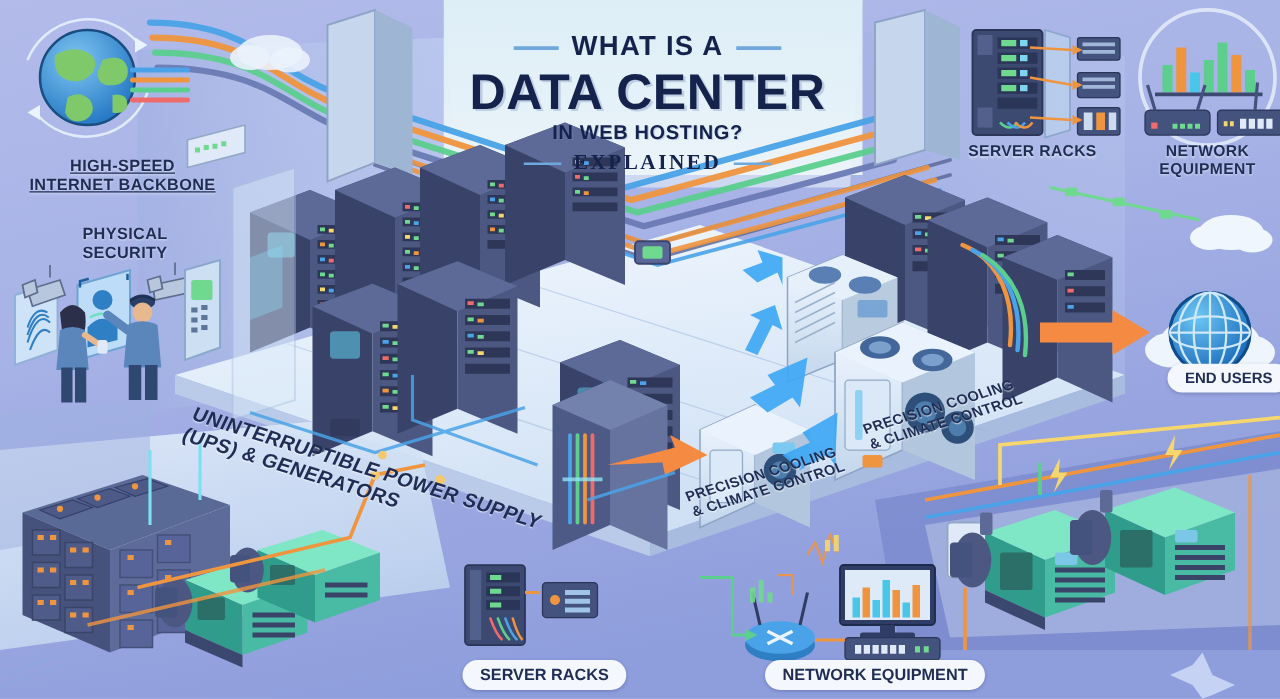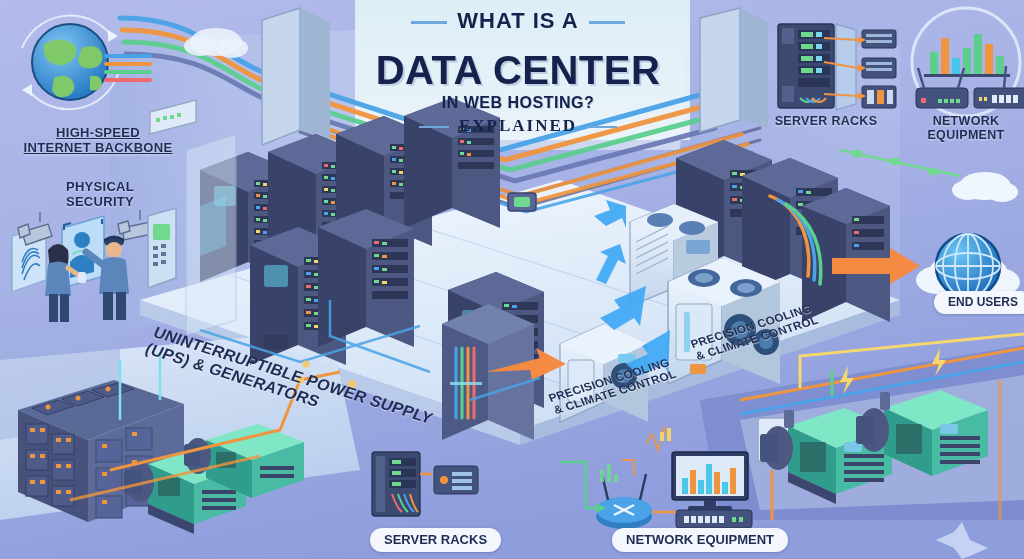--- a/index.html
+++ b/index.html
@@ -37,28 +37,28 @@
     white-space:nowrap;
     box-shadow:0 1px 3px rgba(25,40,90,.25);
   }
   .skew { transform-origin:left center; text-shadow:0 1px 1px rgba(255,255,255,.6); }
 
   
   #title-block {
     position:absolute; left:362px; top:4px; width:312px; height:132px;
     text-align:center; color:#14224c;
   }
-  #t-line1 { font-size:22px; font-weight:bold; letter-spacing:1px; margin-top:4px;
+  #t-line1 { font-size:22px; font-weight:bold; letter-spacing:1px; margin-top:20px;
              display:inline-block; position:relative; }
   #t-line1::before, #t-line1::after {
     content:""; position:absolute; top:50%; width:36px; height:3px; background:#6fa8dc;
   }
   #t-line1::before { left:-46px; }
   #t-line1::after  { right:-46px; }
-  #t-line2 { font-size:40px; font-weight:bold; letter-spacing:.5px; margin-top:14px;
+  #t-line2 { font-size:40px; font-weight:bold; letter-spacing:.5px; margin-top:2px;
              text-shadow:2px 2px 0 rgba(120,140,190,.35); }
   #t-line3 { font-size:16px; font-weight:bold; letter-spacing:.5px; margin-top:1px;
              text-shadow:1px 1px 0 rgba(120,140,190,.3); }
   #t-line4 { font-size:17px; font-weight:bold; letter-spacing:2px; margin-top:4px;
              display:inline-block; position:relative;font-family:Liberation Serif, serif; }
   #t-line4::before, #t-line4::after {
     content:""; position:absolute; top:50%; width:30px; height:2px; background:#6fa8dc;
   }
   #t-line4::before { left:-40px; }
   #t-line4::after  { right:-40px; }

